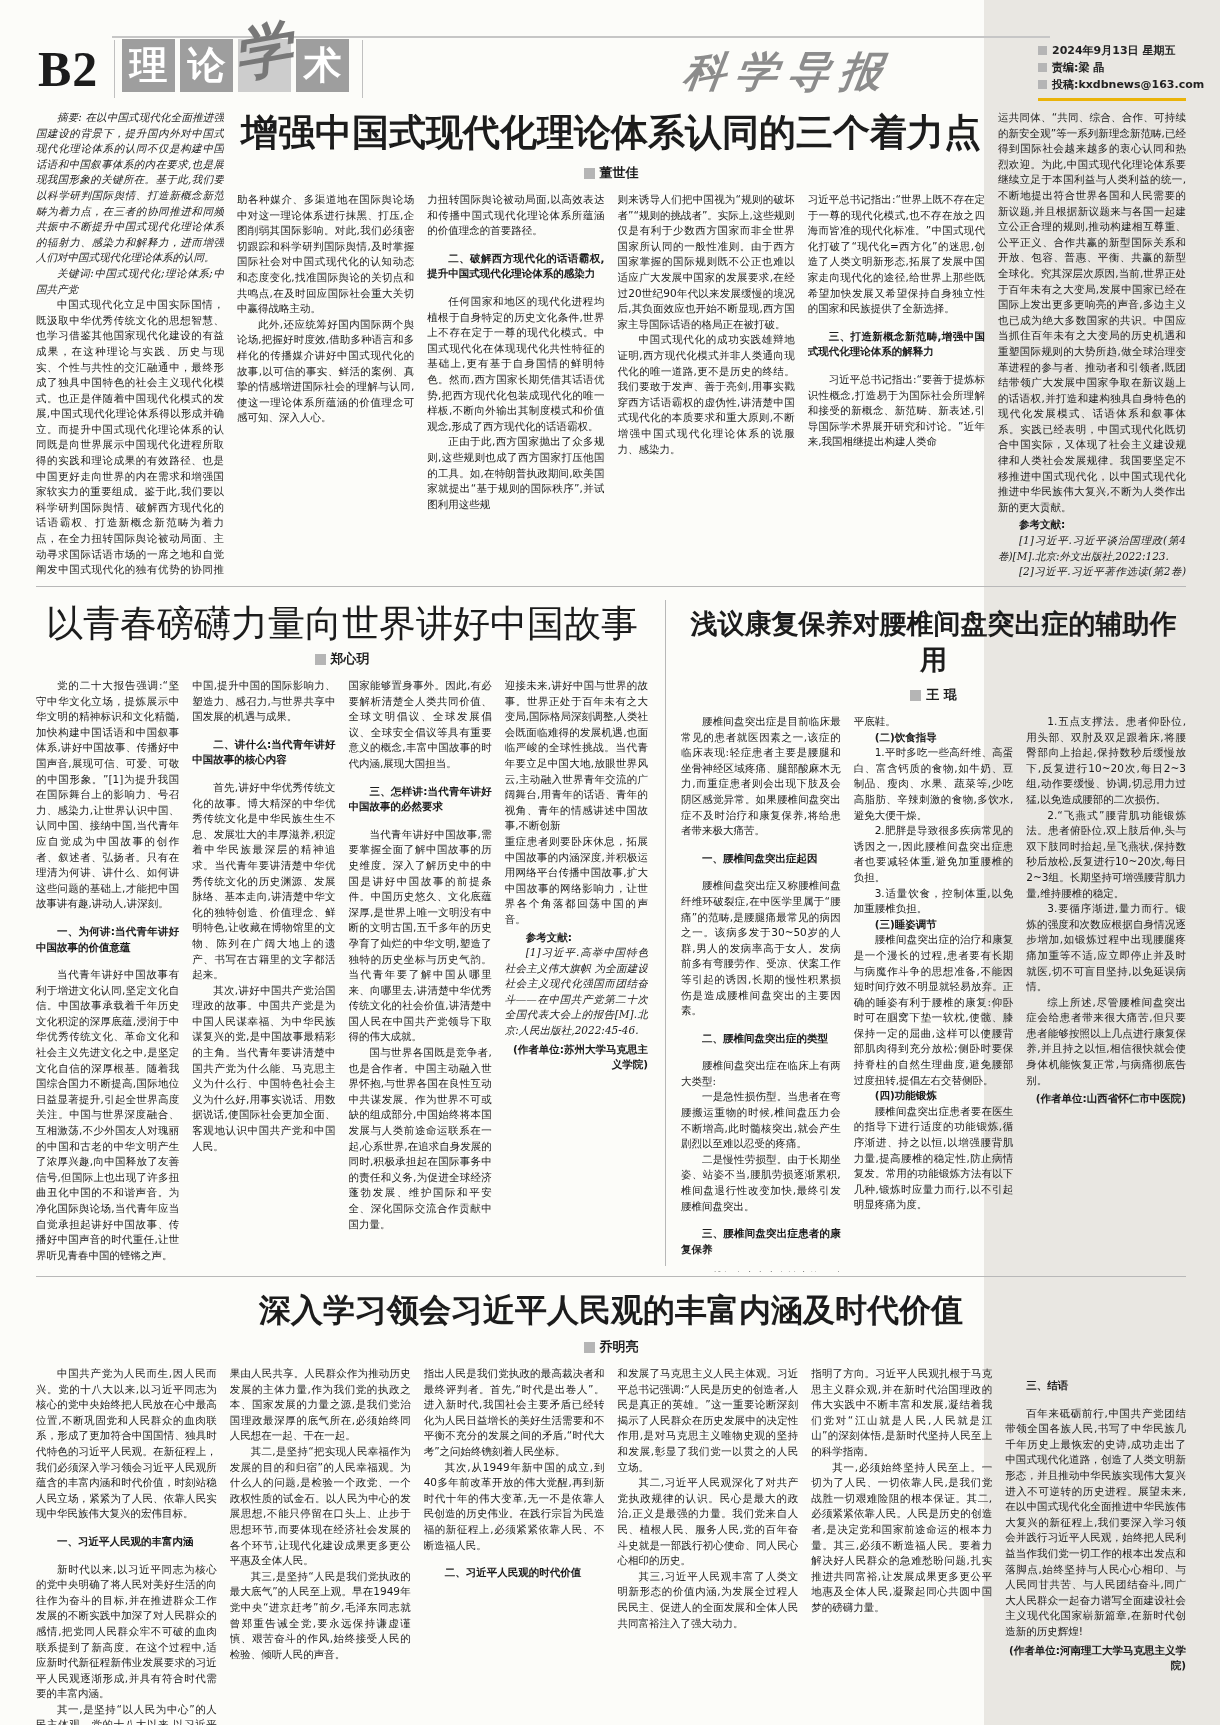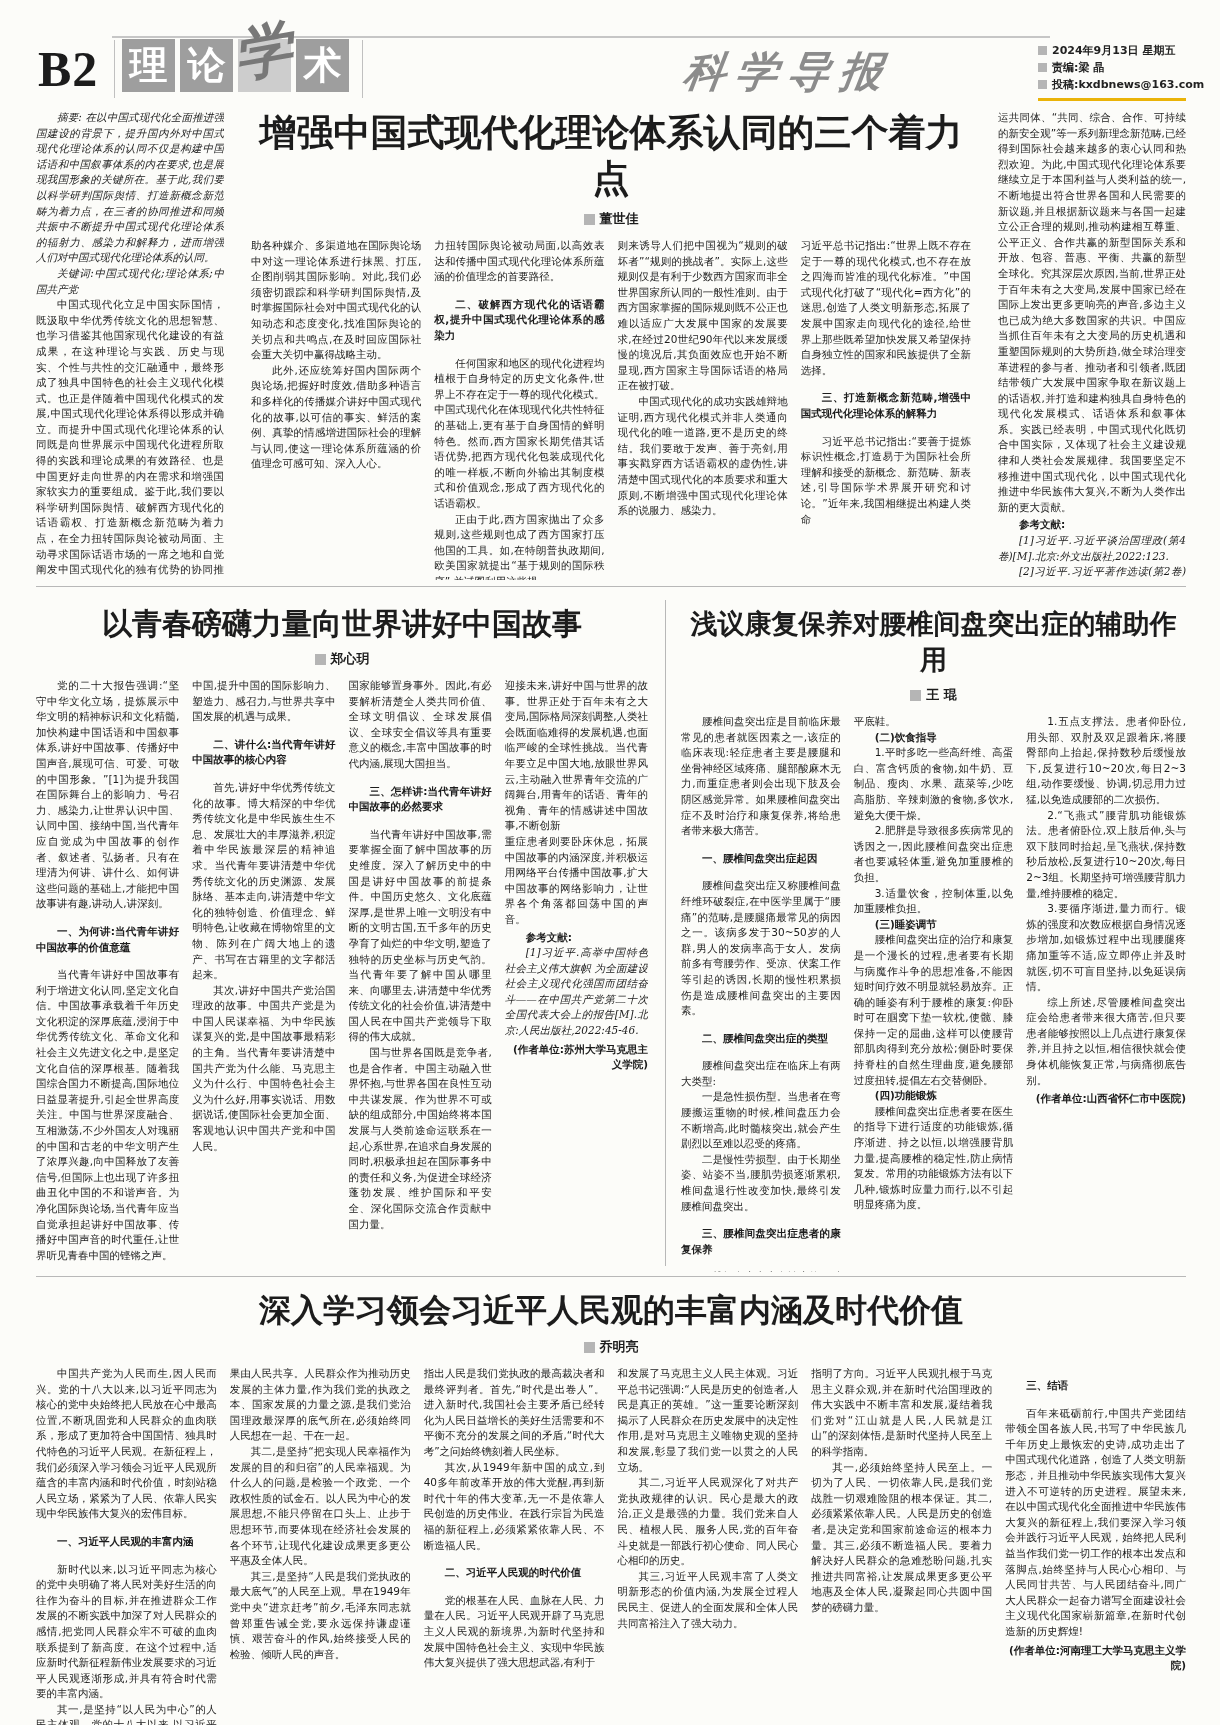--- a/index.html
+++ b/index.html
@@ -1,17 +1,17 @@
 <!DOCTYPE html>
 <html><head>
 <meta charset="utf-8">
 <style>
   html,body{margin:0;padding:0;background:#e9e7e2;}
   body{width:1220px;height:1725px;position:relative;font-family:"DejaVu Sans","Liberation Sans",sans-serif;color:#1c1c1c;overflow:hidden;}
-  .sheet{position:absolute;left:0;top:0;width:1220px;height:1725px;background:#fcfcf9;}
+  .sheet{position:absolute;left:0;top:0;width:984px;height:1725px;background:#fcfcf9;}
   .page{position:absolute;left:36px;top:18px;width:1150px;height:1692px;}
 
   
   .hdr{position:absolute;left:0;top:0;width:100%;height:86px;}
   .hdr-topline{position:absolute;left:76px;top:18px;width:938px;height:2px;background:#c6c6c6;}
   .pageno{position:absolute;left:2px;top:22px;font-family:"Liberation Serif","DejaVu Serif",serif;font-weight:bold;font-size:50px;letter-spacing:1px;}
   .vbar{position:absolute;top:22px;width:1px;height:58px;background:#c0c0c0;}
   .secboxes{position:absolute;left:86px;top:21px;display:flex;gap:5px;}
   .secbox{width:53px;height:53px;background:#9e9e9e;color:#fff;font-weight:bold;font-size:38px;line-height:53px;text-align:center;}
   .secbox.art{background:#cdcdcd;color:#787878;overflow:visible;position:relative;}
@@ -27,37 +27,37 @@
   .blk.c{text-indent:0;}
   .blk.h{font-weight:bold;text-indent:2em;margin:12px 0;}
   .blk.h2{font-weight:bold;text-indent:2em;}
   .blk.k{font-family:"DejaVu Serif","Liberation Serif",serif;font-style:italic;text-indent:2em;}
   .blk.refh{font-weight:bold;text-indent:2em;margin-top:2px;}
   .blk.r{font-family:"DejaVu Serif","Liberation Serif",serif;font-style:italic;text-indent:2em;}
   .blk.a{font-weight:bold;text-align:right;margin-top:3px;}
   .col{overflow:hidden;}
 
   
-  .sec-top{position:absolute;left:0;top:92px;width:100%;height:470px;display:flex;gap:27px;}
+  .sec-top{position:absolute;left:0;top:92px;width:100%;height:470px;display:flex;gap:13px;}
   .sec-top .side{width:188px;flex:0 0 auto;}
   .sec-top .mid{flex:1;display:flex;flex-direction:column;}
   .headline{text-align:center;}
   .headline .t1{font-weight:bold;font-size:37px;letter-spacing:0px;line-height:46px;}
   .byline{display:flex;justify-content:center;align-items:center;font-size:13px;font-weight:bold;margin-top:8px;}
   .byline .sq{width:11px;height:11px;}
   .cols{display:flex;gap:13px;flex:1;overflow:hidden;margin-top:10px;}
   .cols .col{flex:1;}
 
   .rule-h{position:absolute;left:0;width:100%;height:1px;background:#b8b8b8;}
   .rule-v{position:absolute;width:1px;background:#b8b8b8;}
 
   .sec-mid{position:absolute;left:0;top:576px;width:100%;height:678px;}
   .art-ml{position:absolute;left:0;top:0;width:612px;height:100%;display:flex;flex-direction:column;}
   .art-mr{position:absolute;left:645px;top:0;width:505px;height:100%;display:flex;flex-direction:column;}
-  .art-ml .t1{font-weight:bold;font-size:30px;line-height:36px;}
+  .art-ml .t1{font-weight:normal;font-size:37px;line-height:36px;}
   .art-mr .t1{font-weight:bold;font-size:27px;line-height:36px;}
   .art-ml .headline,.art-mr .headline{padding-top:12px;}
 
   .sec-bot{position:absolute;left:0;top:1262px;width:100%;height:448px;display:flex;flex-direction:column;}
   .sec-bot .t1{font-weight:bold;font-size:32px;line-height:40px;}
   .sec-bot .headline{padding-top:10px;}
 </style>
 </head>
 <body>
 
@@ -238,21 +238,20 @@
           </div>
       <div class="col">
             <div class="blk c">果由人民共享。人民群众作为推动历史发展的主体力量,作为我们党的执政之本、国家发展的力量之源,是我们党治国理政最深厚的底气所在,必须始终同人民想在一起、干在一起。</div>
             <div class="blk p">其二,是坚持“把实现人民幸福作为发展的目的和归宿”的人民幸福观。为什么人的问题,是检验一个政党、一个政权性质的试金石。以人民为中心的发展思想,不能只停留在口头上、止步于思想环节,而要体现在经济社会发展的各个环节,让现代化建设成果更多更公平惠及全体人民。</div>
             <div class="blk p">其三,是坚持“人民是我们党执政的最大底气”的人民至上观。早在1949年党中央“进京赶考”前夕,毛泽东同志就曾郑重告诫全党,要永远保持谦虚谨慎、艰苦奋斗的作风,始终接受人民的检验、倾听人民的声音。</div>
           </div>
       <div class="col">
             <div class="blk c">指出人民是我们党执政的最高裁决者和最终评判者。首先,“时代是出卷人”。进入新时代,我国社会主要矛盾已经转化为人民日益增长的美好生活需要和不平衡不充分的发展之间的矛盾,“时代大考”之问始终镌刻着人民坐标。</div>
             <div class="blk p">其次,从1949年新中国的成立,到40多年前改革开放的伟大觉醒,再到新时代十年的伟大变革,无一不是依靠人民创造的历史伟业。在践行宗旨为民造福的新征程上,必须紧紧依靠人民、不断造福人民。</div>
             <div class="blk h">二、习近平人民观的时代价值</div>
-            <div class="blk p">党的根基在人民、血脉在人民、力量在人民。习近平人民观开辟了马克思主义人民观的新境界,为新时代坚持和发展中国特色社会主义、实现中华民族伟大复兴提供了强大思想武器,有利于</div>
           </div>
       <div class="col">
             <div class="blk c">和发展了马克思主义人民主体观。习近平总书记强调:“人民是历史的创造者,人民是真正的英雄。”这一重要论断深刻揭示了人民群众在历史发展中的决定性作用,是对马克思主义唯物史观的坚持和发展,彰显了我们党一以贯之的人民立场。</div>
             <div class="blk p">其二,习近平人民观深化了对共产党执政规律的认识。民心是最大的政治,正义是最强的力量。我们党来自人民、植根人民、服务人民,党的百年奋斗史就是一部践行初心使命、同人民心心相印的历史。</div>
             <div class="blk p">其三,习近平人民观丰富了人类文明新形态的价值内涵,为发展全过程人民民主、促进人的全面发展和全体人民共同富裕注入了强大动力。</div>
           </div>
       <div class="col">
             <div class="blk c">指明了方向。习近平人民观扎根于马克思主义群众观,并在新时代治国理政的伟大实践中不断丰富和发展,凝结着我们党对“江山就是人民,人民就是江山”的深刻体悟,是新时代坚持人民至上的科学指南。</div>
             <div class="blk p">其一,必须始终坚持人民至上。一切为了人民、一切依靠人民,是我们党战胜一切艰难险阻的根本保证。其二,必须紧紧依靠人民。人民是历史的创造者,是决定党和国家前途命运的根本力量。其三,必须不断造福人民。要着力解决好人民群众的急难愁盼问题,扎实推进共同富裕,让发展成果更多更公平地惠及全体人民,凝聚起同心共圆中国梦的磅礴力量。</div>
           </div>

